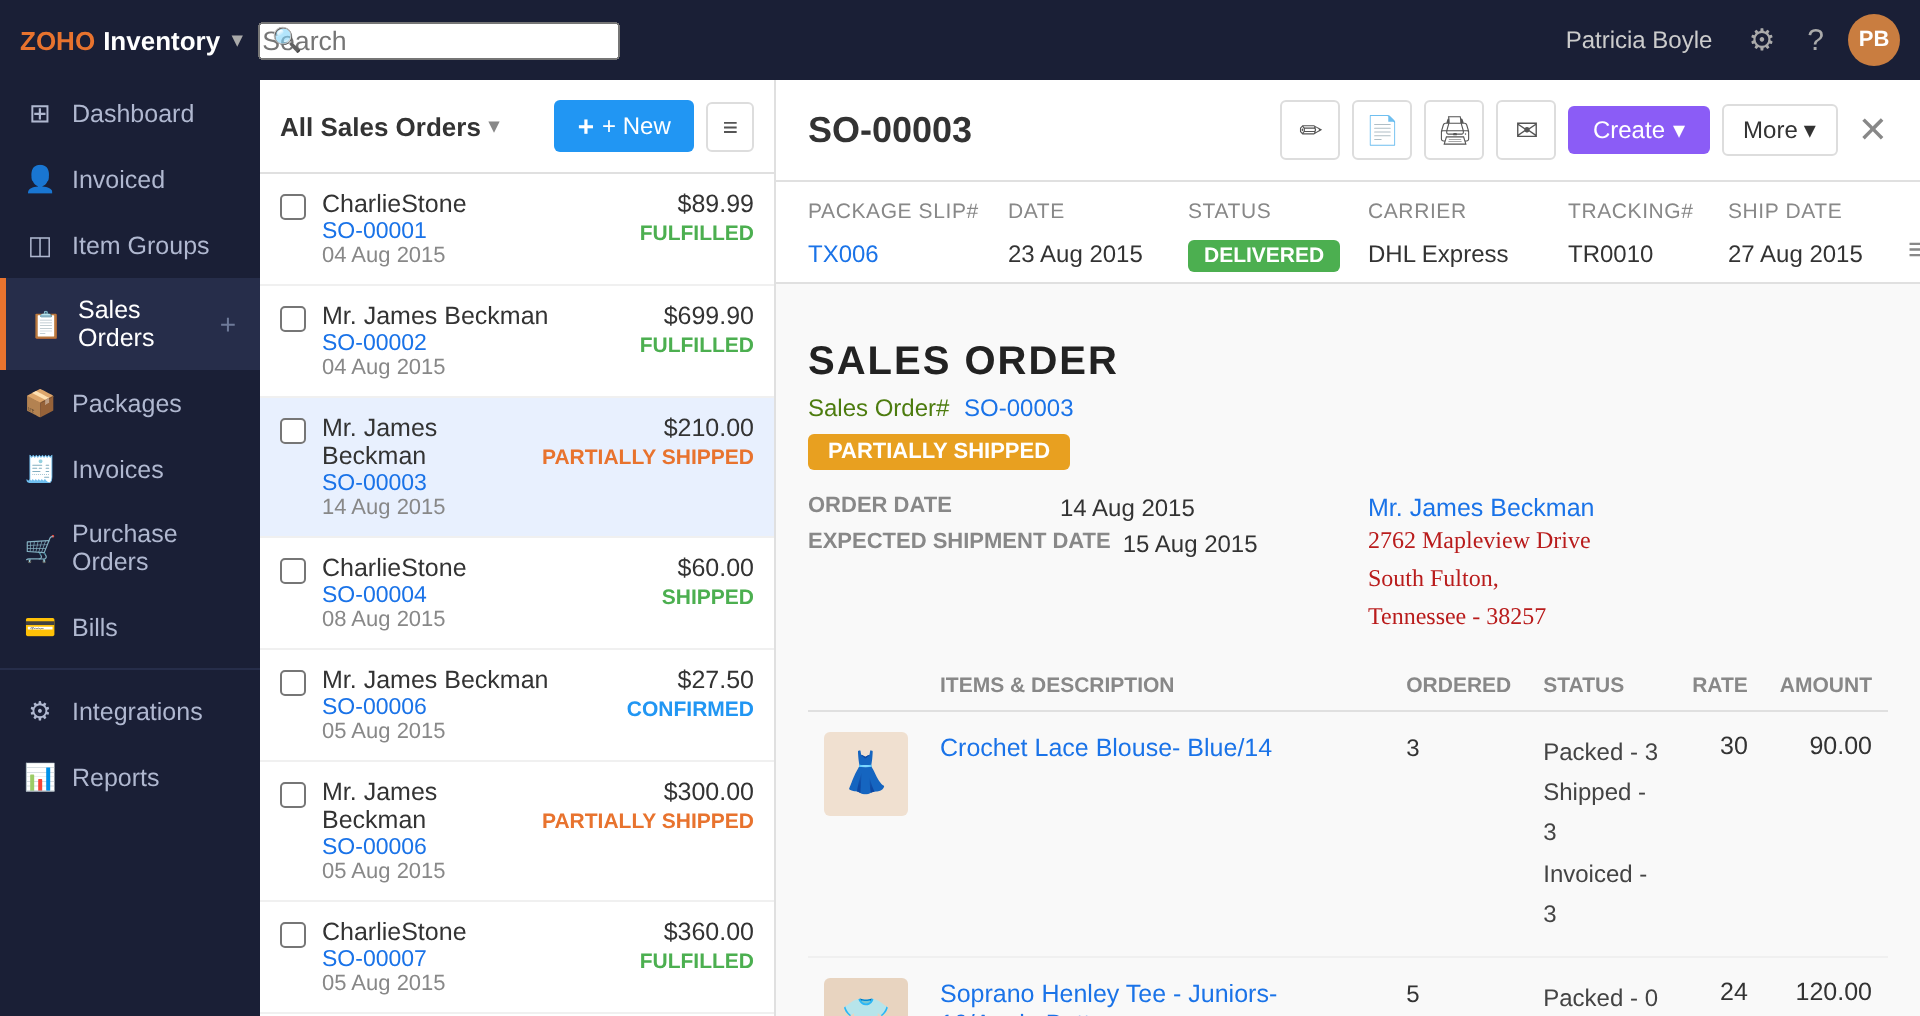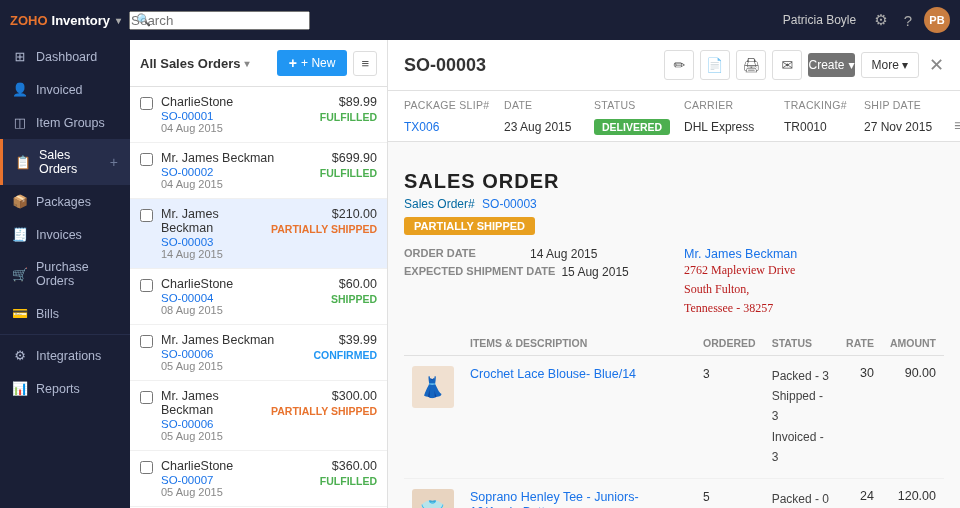--- a/index.html
+++ b/index.html
@@ -52,21 +52,21 @@
     .status-confirmed { color: #2196f3; font-weight: 600; }
     .status-partially { color: #e8732e; font-weight: 600; }
     .status-shipped { color: #4caf50; font-weight: 600; }
 
     
     .detail-panel { flex: 1; background: #f9f9f9; display: flex; flex-direction: column; overflow: hidden; }
     .detail-header { background: #fff; border-bottom: 1px solid #e0e0e0; padding: 10px 16px; display: flex; align-items: center; gap: 10px; flex-shrink: 0; }
     .detail-title { font-size: 18px; font-weight: 600; color: #333; flex: 1; }
     .detail-actions { display: flex; align-items: center; gap: 6px; }
     .action-icon-btn { background: none; border: 1px solid #ddd; border-radius: 3px; width: 30px; height: 30px; display: flex; align-items: center; justify-content: center; cursor: pointer; color: #555; font-size: 14px; }
-    .btn-create { background: #737373; color: #fff; border: none; border-radius: 3px; padding: 5px 0; font-size: 12px; cursor: pointer; display: flex; align-items: center; gap: 4px; }
+    .btn-create { background: #8b5cf6; color: #fff; border: none; border-radius: 3px; padding: 5px 12px; font-size: 12px; cursor: pointer; display: flex; align-items: center; gap: 4px; }
     .btn-more { background: none; border: 1px solid #ddd; border-radius: 3px; padding: 5px 10px; font-size: 12px; cursor: pointer; color: #333; display: flex; align-items: center; gap: 3px; }
     .btn-close { background: none; border: none; font-size: 18px; cursor: pointer; color: #888; margin-left: 4px; }
 
     
     .shipment-bar { background: #fff; border-bottom: 1px solid #e0e0e0; padding: 6px 16px; flex-shrink: 0; }
     .shipment-cols { display: flex; align-items: center; gap: 0; }
     .ship-col-header { font-size: 10.5px; color: #888; text-transform: uppercase; font-weight: 400; letter-spacing: 0.3px; }
     .ship-col { min-width: 100px; padding: 0 8px 0 0; }
     .ship-col.pkg { min-width: 100px; }
     .ship-col.date-c { min-width: 90px; }
@@ -78,21 +78,21 @@
     .ship-row { display: flex; align-items: center; margin-top: 5px; }
     .ship-val { font-size: 12px; color: #333; }
     .ship-link { color: #1a73e8; font-size: 12px; text-decoration: none; }
     .badge-delivered { background: #4caf50; color: #fff; padding: 2px 8px; border-radius: 3px; font-size: 10.5px; font-weight: 600; }
     .ship-menu-ic { color: #888; font-size: 16px; cursor: pointer; }
 
     
     .detail-body { flex: 1; overflow-y: auto; padding: 16px; }
     .so-title { font-size: 20px; font-weight: 700; color: #222; letter-spacing: 1px; margin-bottom: 4px; margin-top: 12px; }
     .so-meta { font-size: 12px; color: #555; margin-bottom: 6px; }
-    .so-meta span { color: #0369a1; }
+    .so-meta span { color: #4d7c0f; }
     .badge-partial { background: #e8a020; color: #fff; padding: 3px 10px; border-radius: 3px; font-size: 11px; font-weight: 600; display: inline-block; margin-bottom: 12px; }
     .so-two-col { display: flex; gap: 20px; margin-bottom: 12px; }
     .so-dates { flex: 1; }
     .so-billing { flex: 1; }
     .so-dates-row { display: flex; gap: 6px; margin-bottom: 4px; }
     .so-dates-label { font-size: 11px; color: #888; text-transform: uppercase; font-weight: 600; min-width: 120px; }
     .so-dates-val { font-size: 12px; color: #333; }
     .billing-label { font-size: 10.5px; color: #888; text-transform: uppercase; font-weight: 600; margin-bottom: 4px; }
     .billing-name { color: #1a73e8; font-size: 12.5px; font-weight: 500; }
     .billing-addr { font-size: 12px; color: #b91c1c; line-height: 1.6; font-family: Liberation Serif, serif; }
@@ -237,21 +237,21 @@
       </div>
     </div>
         <div class="order-item">
       <input type="checkbox" class="order-checkbox" style="">
       <div class="order-info">
         <div class="order-name">Mr. James Beckman</div>
         <div class="order-num">SO-00006</div>
         <div class="order-date">05 Aug 2015</div>
       </div>
       <div class="order-right">
-        <div class="order-amount">$39.99</div>
+        <div class="order-amount">$27.50</div>
         <div class="order-status status-confirmed">CONFIRMED</div>
       </div>
     </div>
         <div class="order-item">
       <input type="checkbox" class="order-checkbox" style="">
       <div class="order-info">
         <div class="order-name">Mr. James Beckman</div>
         <div class="order-num">SO-00006</div>
         <div class="order-date">05 Aug 2015</div>
       </div>
@@ -333,21 +333,21 @@
         <div class="ship-col status-c">
           <span class="badge-delivered">DELIVERED</span>
         </div>
         <div class="ship-col carrier-c">
           <span class="ship-val">DHL Express</span>
         </div>
         <div class="ship-col tracking-c">
           <span class="ship-val">TR0010</span>
         </div>
         <div class="ship-col shipdate-c">
-          <span class="ship-val">27 Nov 2015</span>
+          <span class="ship-val">27 Aug 2015</span>
         </div>
         <div class="ship-col actions-c">
           <span class="ship-menu-ic">≡</span>
         </div>
       </div>
     </div>
 
     <div class="detail-body">
       <div class="so-title">SALES ORDER</div>
       <div class="so-meta">

